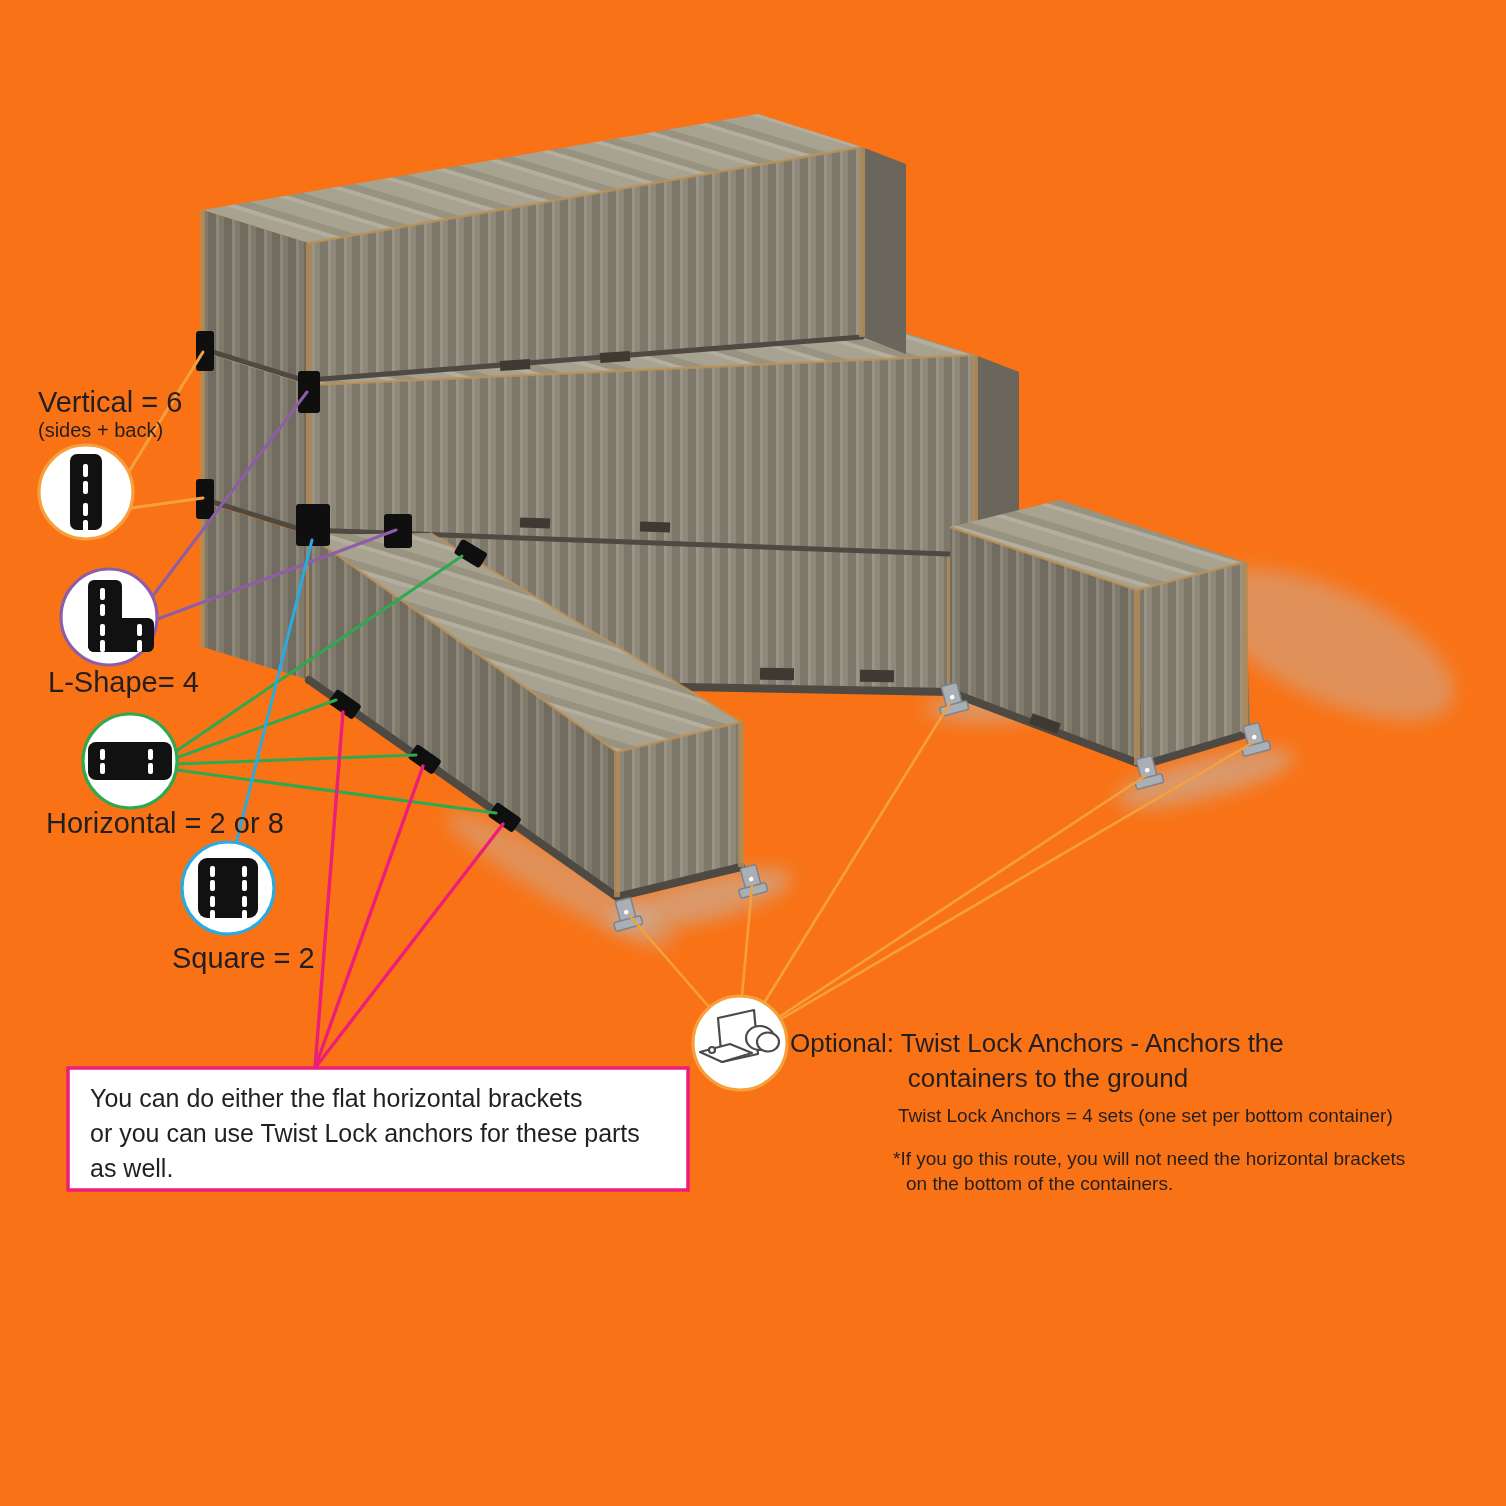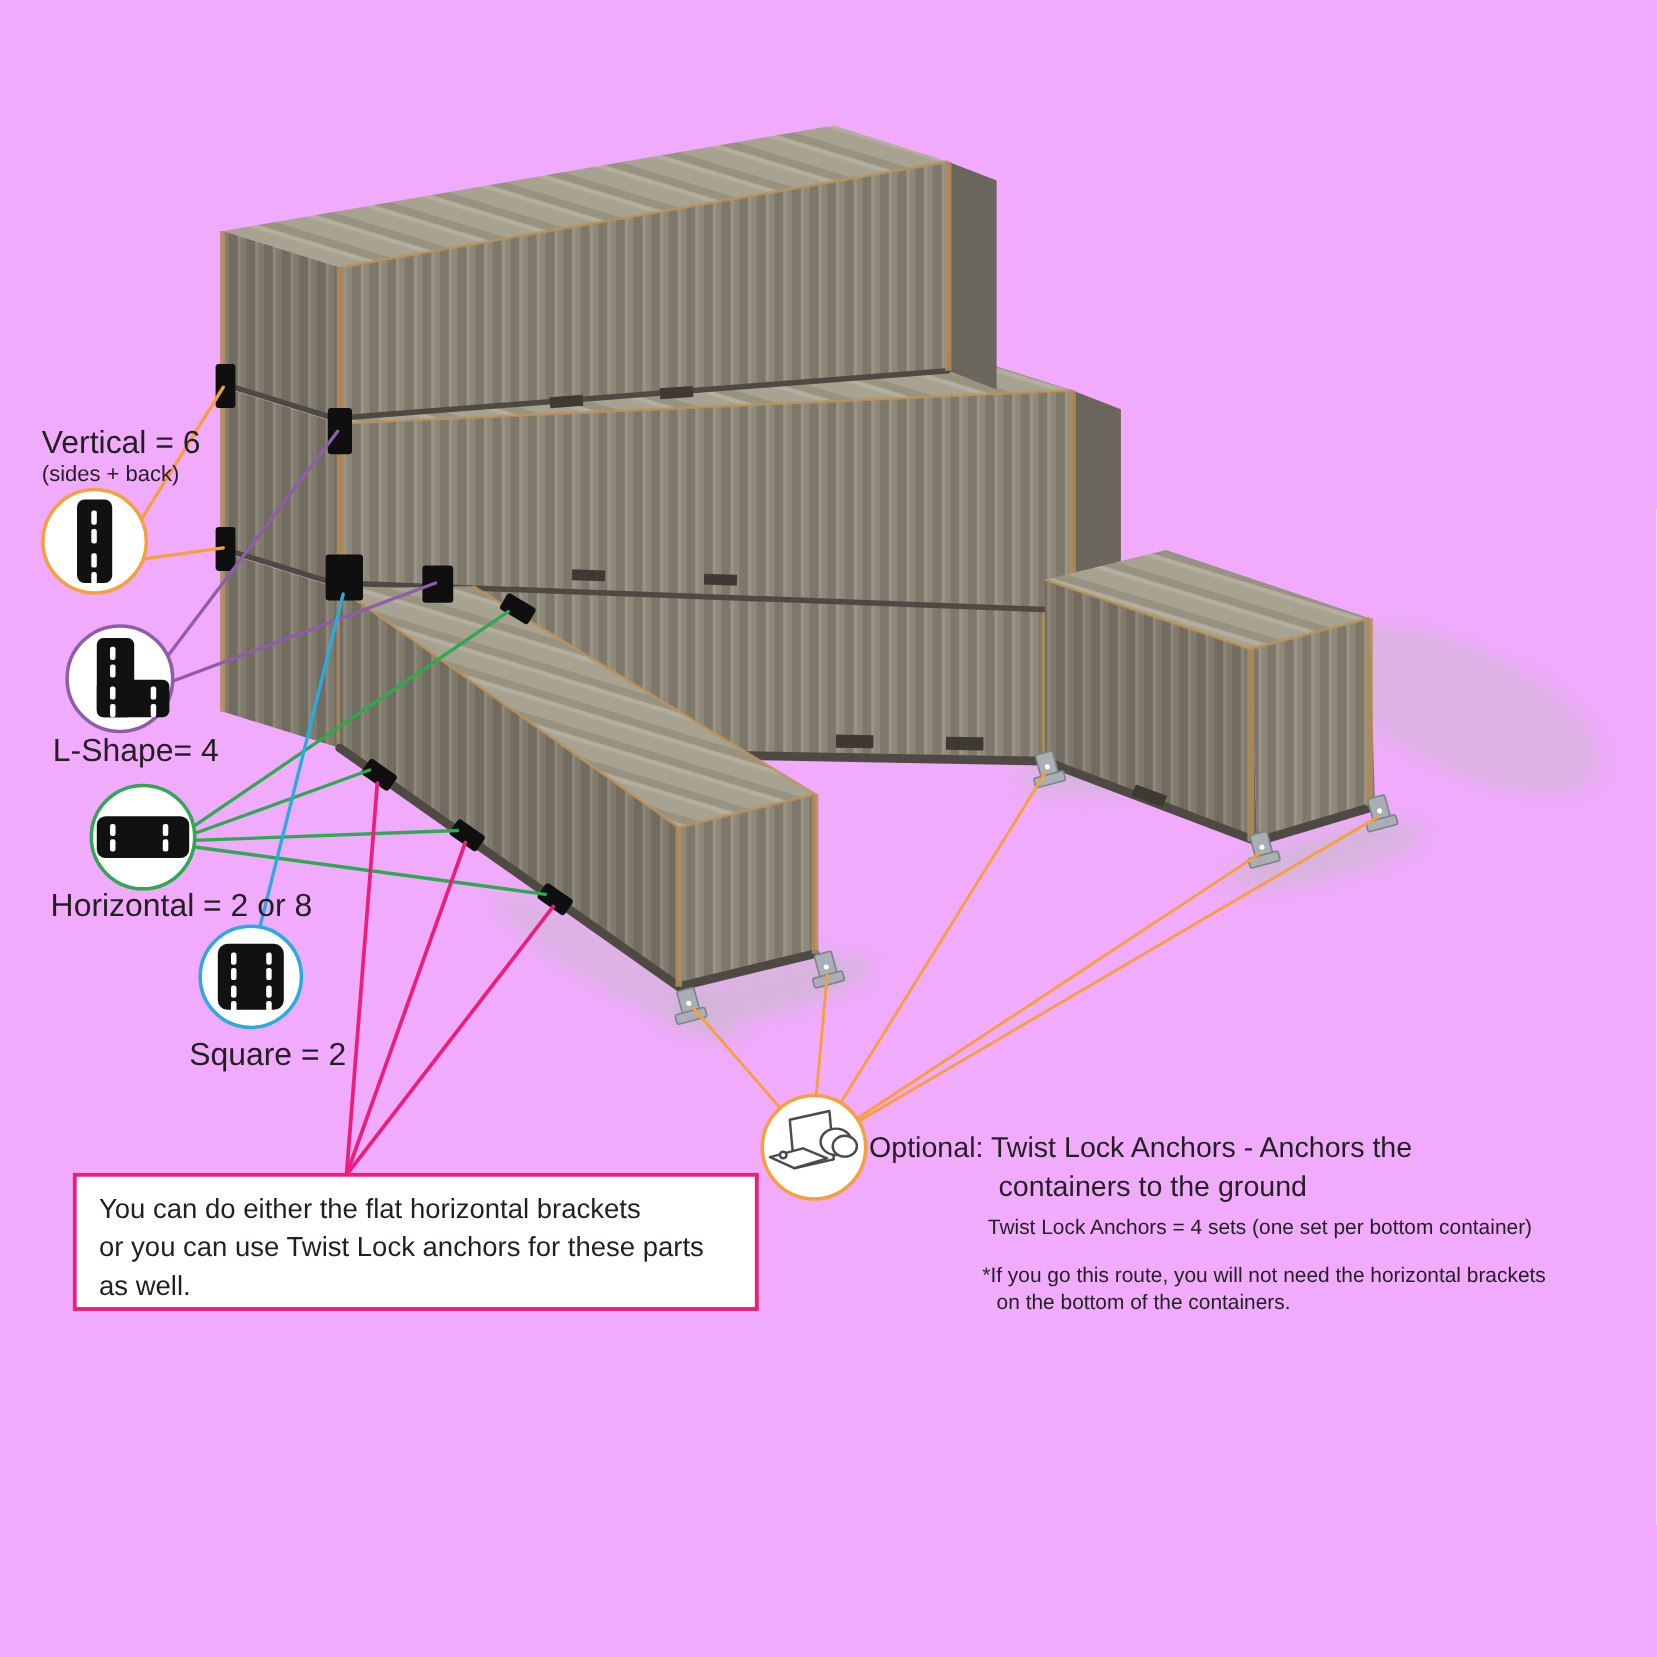--- a/index.html
+++ b/index.html
@@ -1,16 +1,16 @@
 <!DOCTYPE html>
 <html style="--c-orange: #F5A03C; --c-purple: #8E5DA8; --c-green: #2EA94F; --c-cyan: #29ABE2; --c-pink: #EC1E79; --c-text: #231F20; --c-container_front: #8E887A; --c-container_end: #7F7A6C; --c-container_top: #A8A290; --c-frame_rust: #B08C58; --c-anchor_gray: #A9AFB5;"><head>
 <meta charset="utf-8">
 <style>
   html,body{margin:0;padding:0;background:#ffffff;}
-  .stage{position:relative;width:1506px;height:1506px;background:#f0abfc;overflow:hidden;
+  .stage{position:relative;width:1506px;height:1506px;background:#f97316;overflow:hidden;
          font-family:"Liberation Sans", sans-serif;}
   svg{position:absolute;left:0;top:0;}
   
   :root{
     --c-orange:#F5A03C; --c-purple:#8E5DA8; --c-green:#2EA94F; --c-cyan:#29ABE2;
     --c-pink:#EC1E79; --c-text:#231F20;
     --c-container_front:#8E887A; --c-container_end:#7F7A6C; --c-container_top:#A8A290;
     --c-frame_rust:#B08C58; --c-anchor_gray:#A9AFB5;
   }
   .f-front{fill:var(--c-container_front);}

